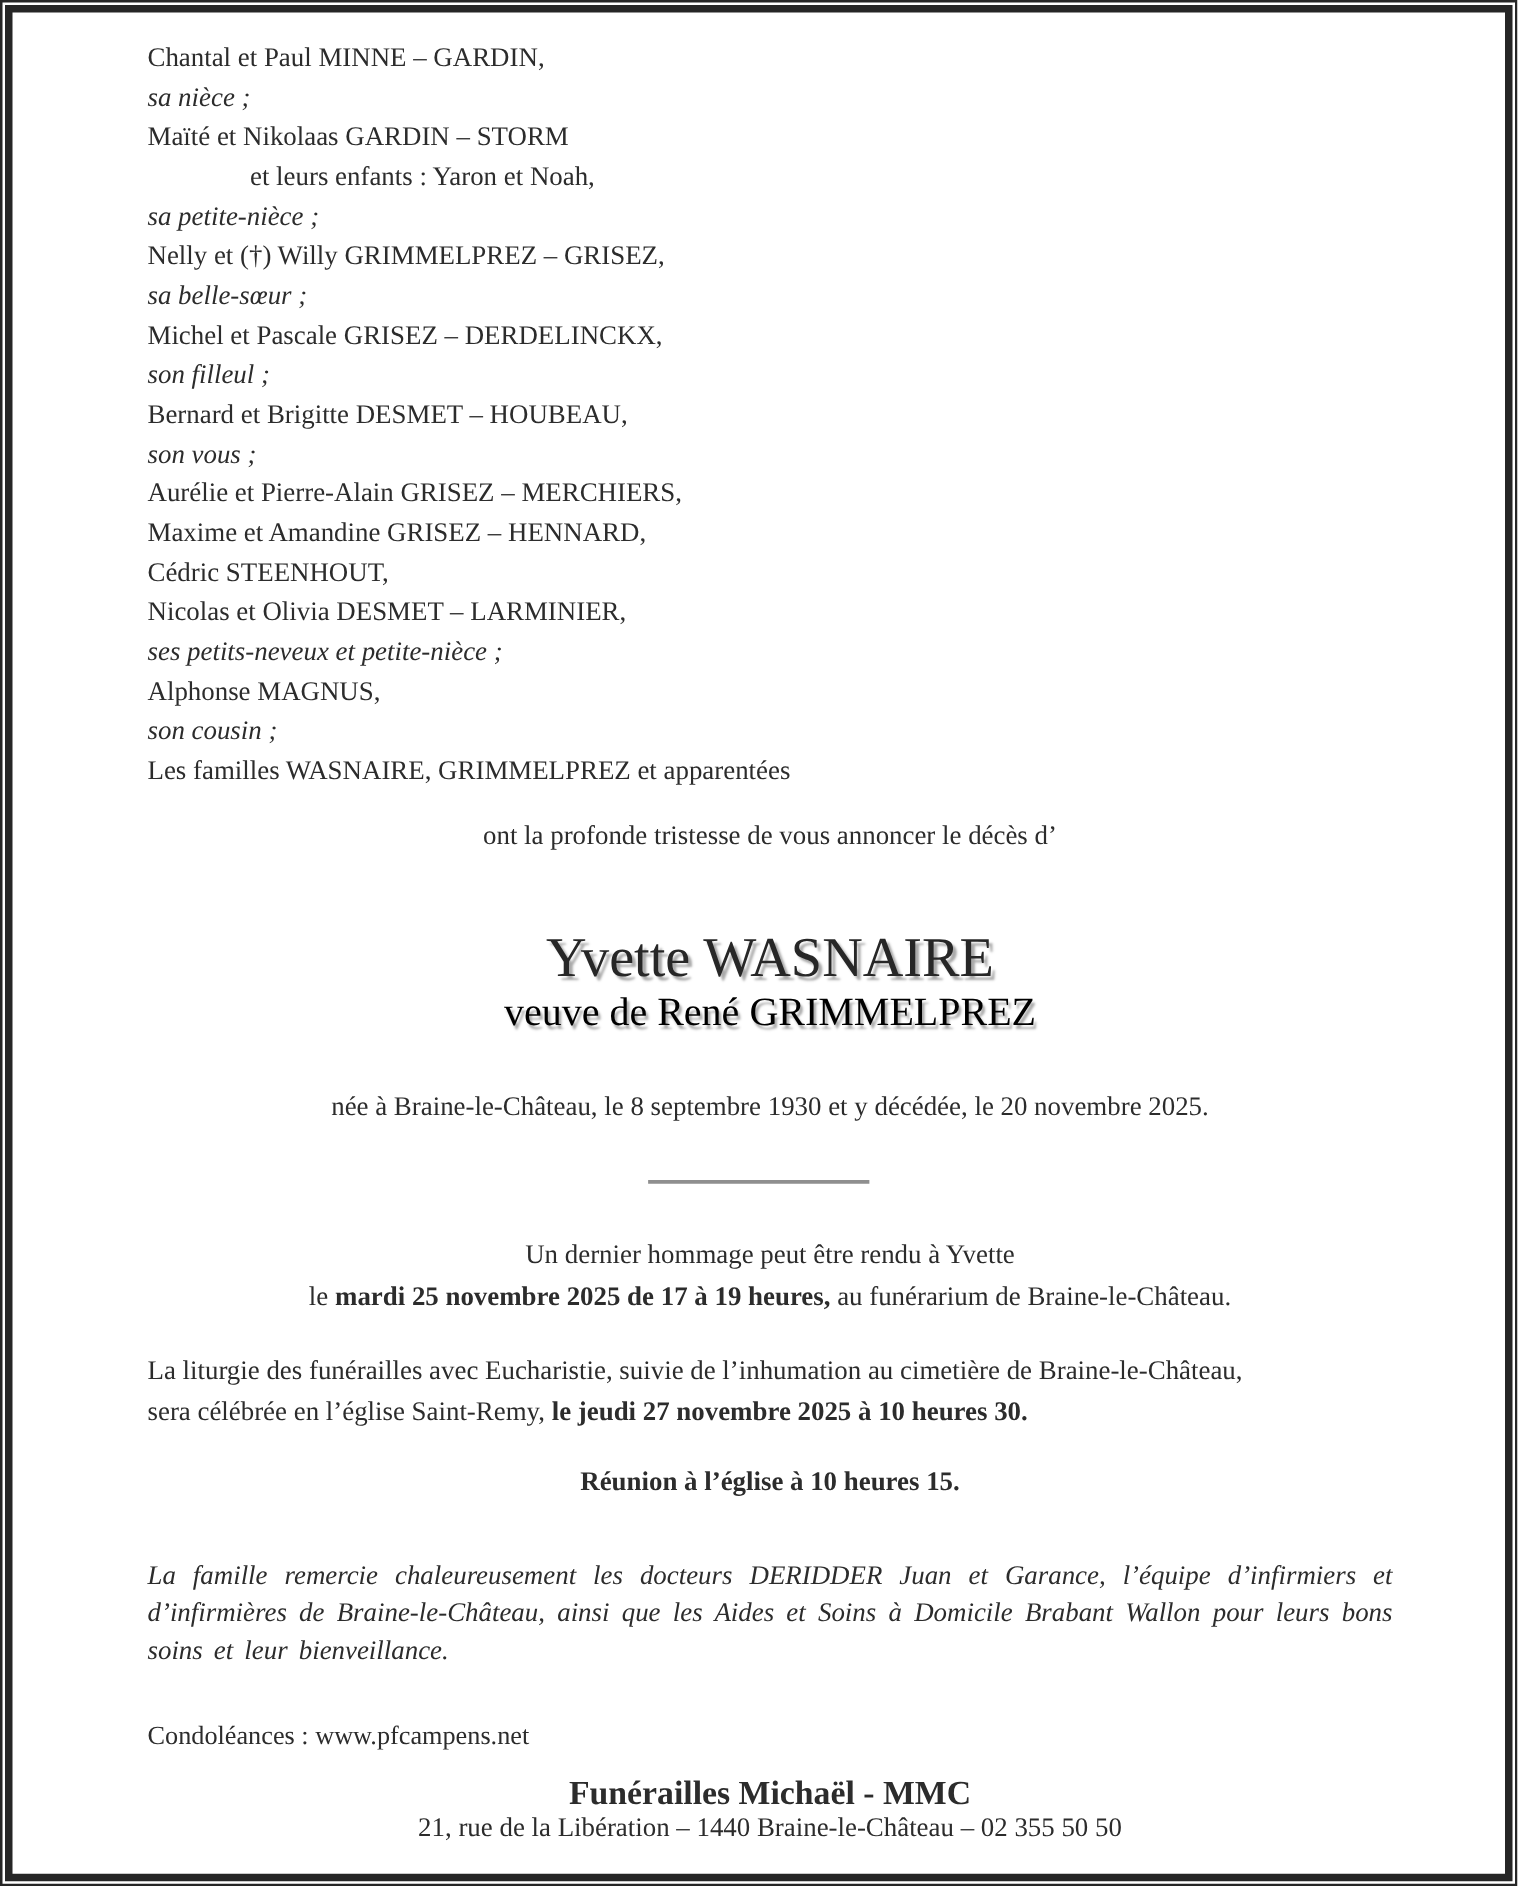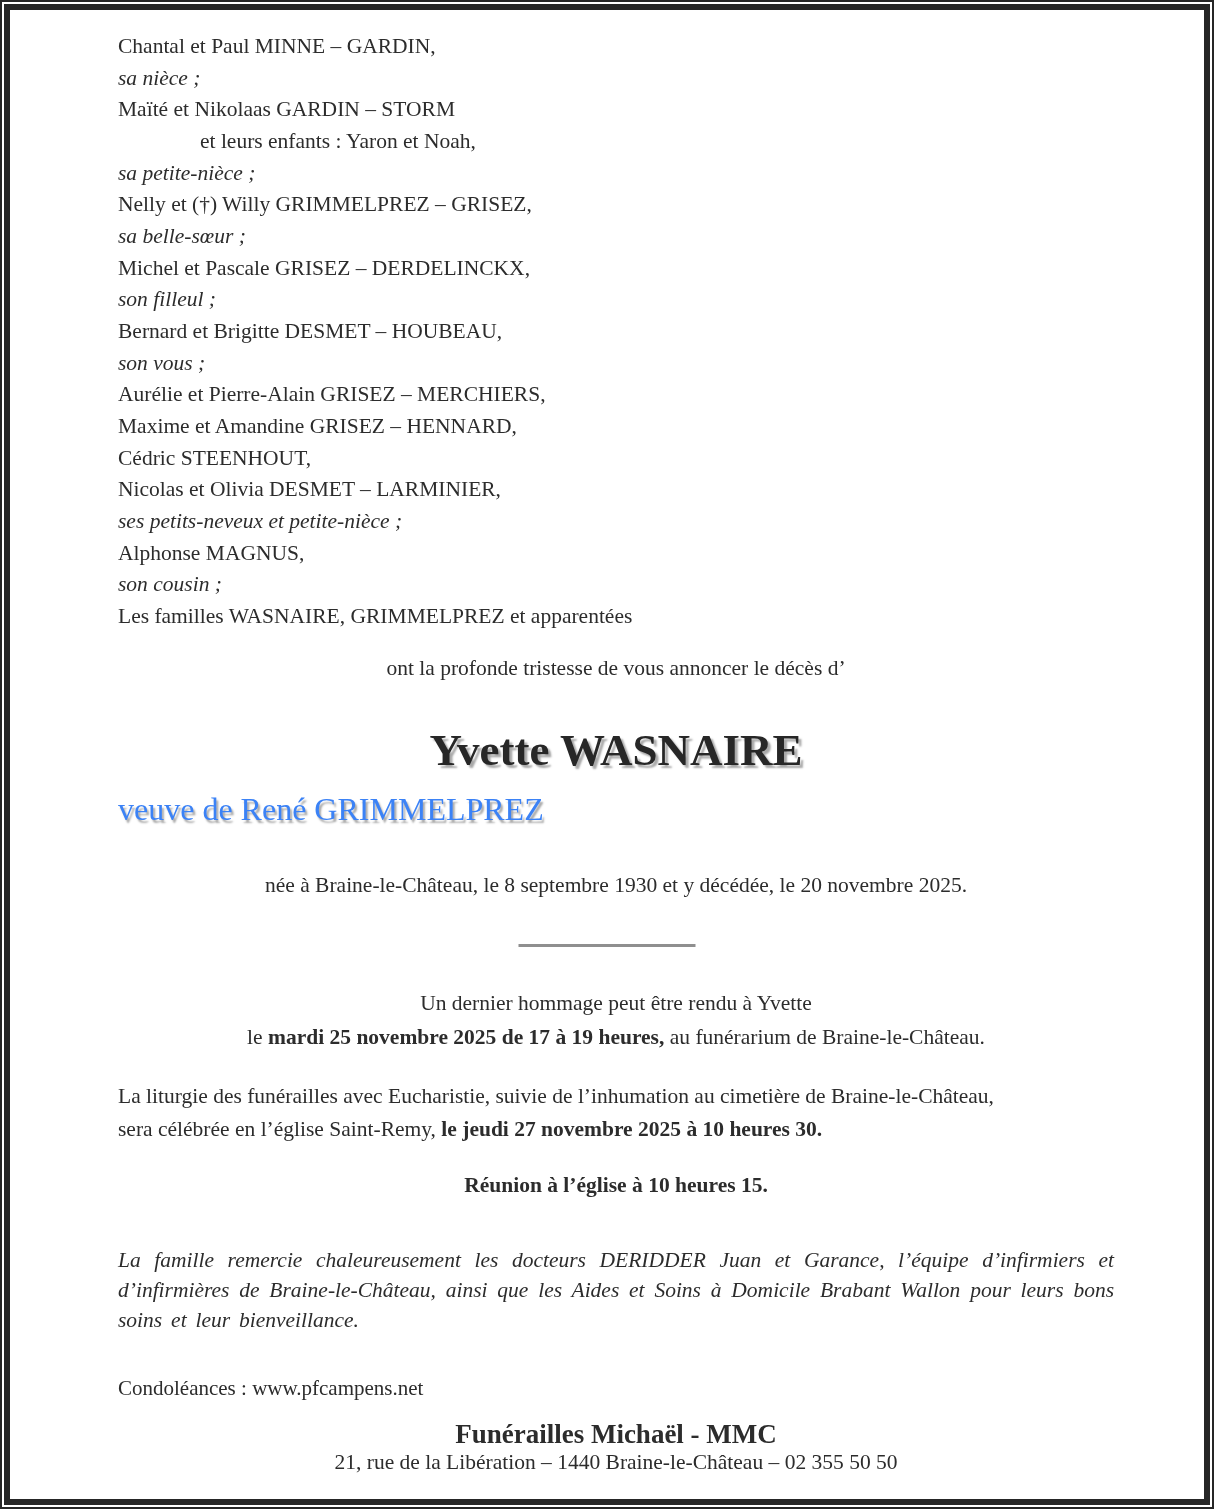--- a/index.html
+++ b/index.html
@@ -32,23 +32,23 @@
 
   .sec-announce { top:643px; text-align:center; font-size:21.5px; line-height:31.66px; }
 
   .sec-title {
     top:714px; text-align:center;
     font-size:45px; line-height:52px;
     color:#272727;
     text-shadow:3px 3px 2px #a8a8a8;
   }
   .sec-subtitle {
-    top:779px; 
+    top:779px; text-align:center;
     font-size:32px; line-height:40px;
-    color:#3b82f6;
+    color:#000000;
     text-shadow:2px 3px 2px #a8a8a8;
   }
 
   .sec-dates { top:860px; text-align:center; font-size:21.5px; line-height:30px; }
 
   .divider {
     position:absolute; top:934px; left:50%;
     width:177px; height:3px;
     background:#8f8f8f;
     transform:translateX(-50%);
@@ -97,21 +97,21 @@
       <div>Cédric STEENHOUT,</div>
       <div>Nicolas et Olivia DESMET – LARMINIER,</div>
       <div class="relation">ses petits-neveux et petite-nièce ;</div>
       <div>Alphonse MAGNUS,</div>
       <div class="relation">son cousin ;</div>
       <div>Les familles WASNAIRE, GRIMMELPREZ et apparentées</div>
     </section>
 
     <div class="abs sec-announce">ont la profonde tristesse de vous annoncer le décès d’</div>
 
-    <h1 class="abs sec-title" style="margin:0; font-weight:bold;">Yvette WASNAIRE</h1>
+    <h1 class="abs sec-title" style="margin:16px; font-weight:normal;">Yvette WASNAIRE</h1>
     <h2 class="abs sec-subtitle" style="margin:0; font-weight:normal;">veuve de René GRIMMELPREZ</h2>
 
     <div class="abs sec-dates">née à Braine-le-Château, le 8 septembre 1930 et y décédée, le 20 novembre 2025.</div>
 
     <div class="divider"></div>
 
     <div class="abs sec-tribute">
       <div>Un dernier hommage peut être rendu à Yvette</div>
       <div><span>le </span><b>mardi 25 novembre 2025 de 17 à 19 heures,</b><span> au funérarium de Braine-le-Château.</span></div>
     </div>

